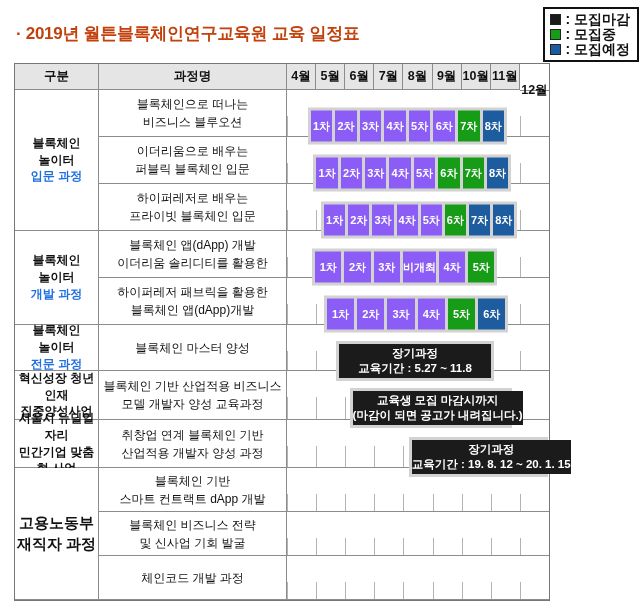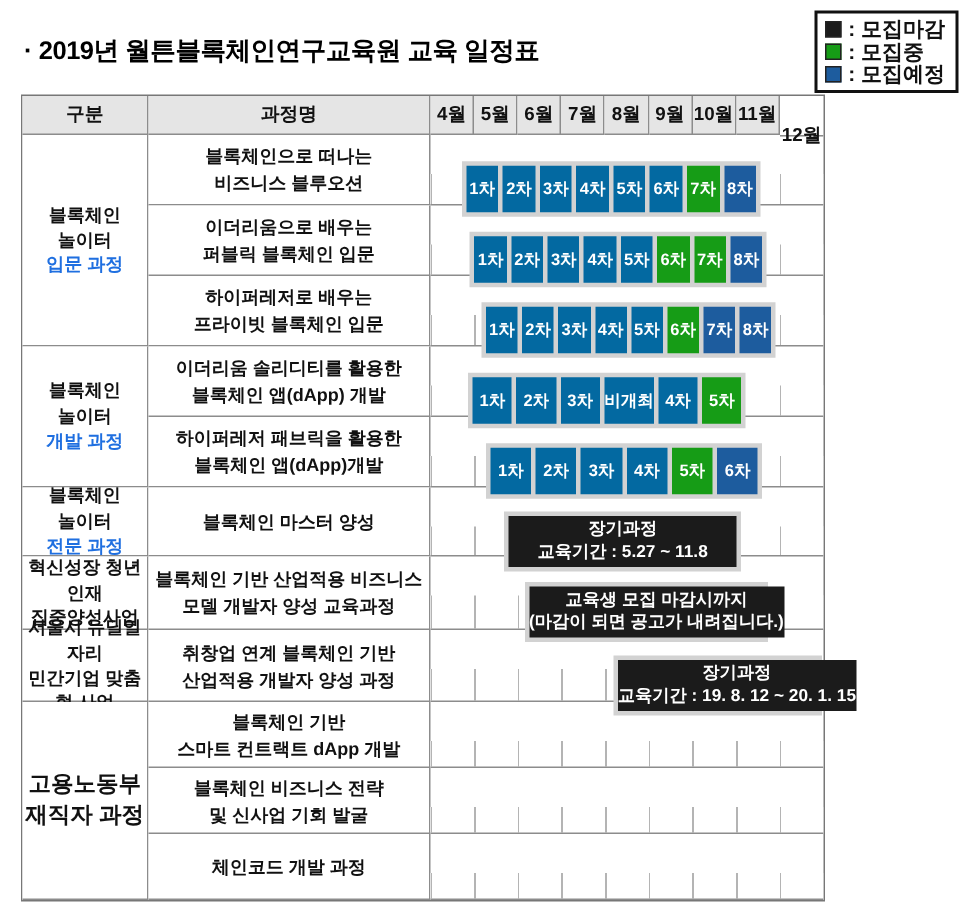--- a/index.html
+++ b/index.html
@@ -6,21 +6,21 @@
   html,body { background:#fff; }
   body {
     width: 644px; height: 605px; overflow: hidden; position: relative;
     font-family: "Liberation Sans", "DejaVu Sans", sans-serif;
     color: #111;
   }
   
   .top { position: relative; height: 62px; }
   .title {
     position: absolute; left: 16px; top: 22px;
-    font-size: 17px; font-weight: bold; color: #000000; letter-spacing: -0.3px;
+    font-size: 17px; font-weight: bold; color: #c2410c; letter-spacing: -0.3px;
   }
   .legend {
     position: absolute; right: 5px; top: 7px;
     border: 2px solid #111; background: #fff;
     padding: 3px 7px 3px 5px;
   }
   .legend-row { display: flex; align-items: center; gap: 4px; height: 15px; }
   .legend-sq { width: 11px; height: 11px; border: 1px solid #222; flex: 0 0 auto; }
   .legend-lb { font-size: 14px; font-weight: bold; white-space: nowrap; }
   
@@ -40,38 +40,38 @@
   }
   .cat {
     display: flex; flex-direction: column; justify-content: center;
     text-align: center; font-size: 12px; font-weight: bold; line-height: 1.4;
     background: #fff;
   }
   .cat .sub { color: #1f6fe0; }
   .cat.big { font-size: 15px; line-height: 1.35; }
   .course {
     display: flex; flex-direction: column; align-items: center; justify-content: center;
-    text-align: center; font-size: 12px; font-weight: bold; line-height: 1.5;
+    text-align: center; font-size: 12px; font-weight: normal; line-height: 1.5;
     background: #fff;
   }
   .tl {
     grid-column: 3 / -1; position: relative; background: #fff;
     background-image: repeating-linear-gradient(to right, #b4b4b4 0 1px, transparent 1px 11.111%);
   }
   
   .strip {
     position: absolute; top: 50%; transform: translateY(-50%);
     height: 37px; background: #d2d2d2; padding: 3px;
     display: flex; gap: 3px;
   }
   .blk {
     flex: 1 1 0; display: flex; align-items: center; justify-content: center;
     font-size: 11px; font-weight: bold; color: #fff; white-space: nowrap;
   }
-  .blk[data-status="closed"]  { background: #0369a1; }
+  .blk[data-status="closed"]  { background: #8b5cf6; }
   .blk[data-status="open"]    { background: #169c16; }
   .blk[data-status="planned"] { background: #1d5c9e; }
   .bar {
     flex: 1 1 auto; background: #1b1b1b; color: #fff;
     display: flex; flex-direction: column; align-items: center; justify-content: center;
     font-size: 11.5px; font-weight: bold; line-height: 1.3; white-space: nowrap;
   }
 </style>
 </head>
 <body>
@@ -161,22 +161,22 @@
       <div class="blk" data-status="planned">8차</div>
     </div>
   </div>
 
   <div class="cell cat" style="grid-row: span 2">
     <span>블록체인</span>
     <span>놀이터</span>
     <span class="sub">개발 과정</span>
   </div>
   <div class="cell course">
+    <span>블록체인 앱(dApp) 개발</span>
     <span>이더리움 솔리디티를 활용한</span>
-    <span>블록체인 앱(dApp) 개발</span>
   </div>
   <div class="cell tl noR">
     <div class="strip" style="left:9.6%; width:70.7%">
       <div class="blk" data-status="closed">1차</div>
       <div class="blk" data-status="closed">2차</div>
       <div class="blk" data-status="closed">3차</div>
       <div class="blk" data-status="closed">비개최</div>
       <div class="blk" data-status="closed">4차</div>
       <div class="blk" data-status="open">5차</div>
     </div>

